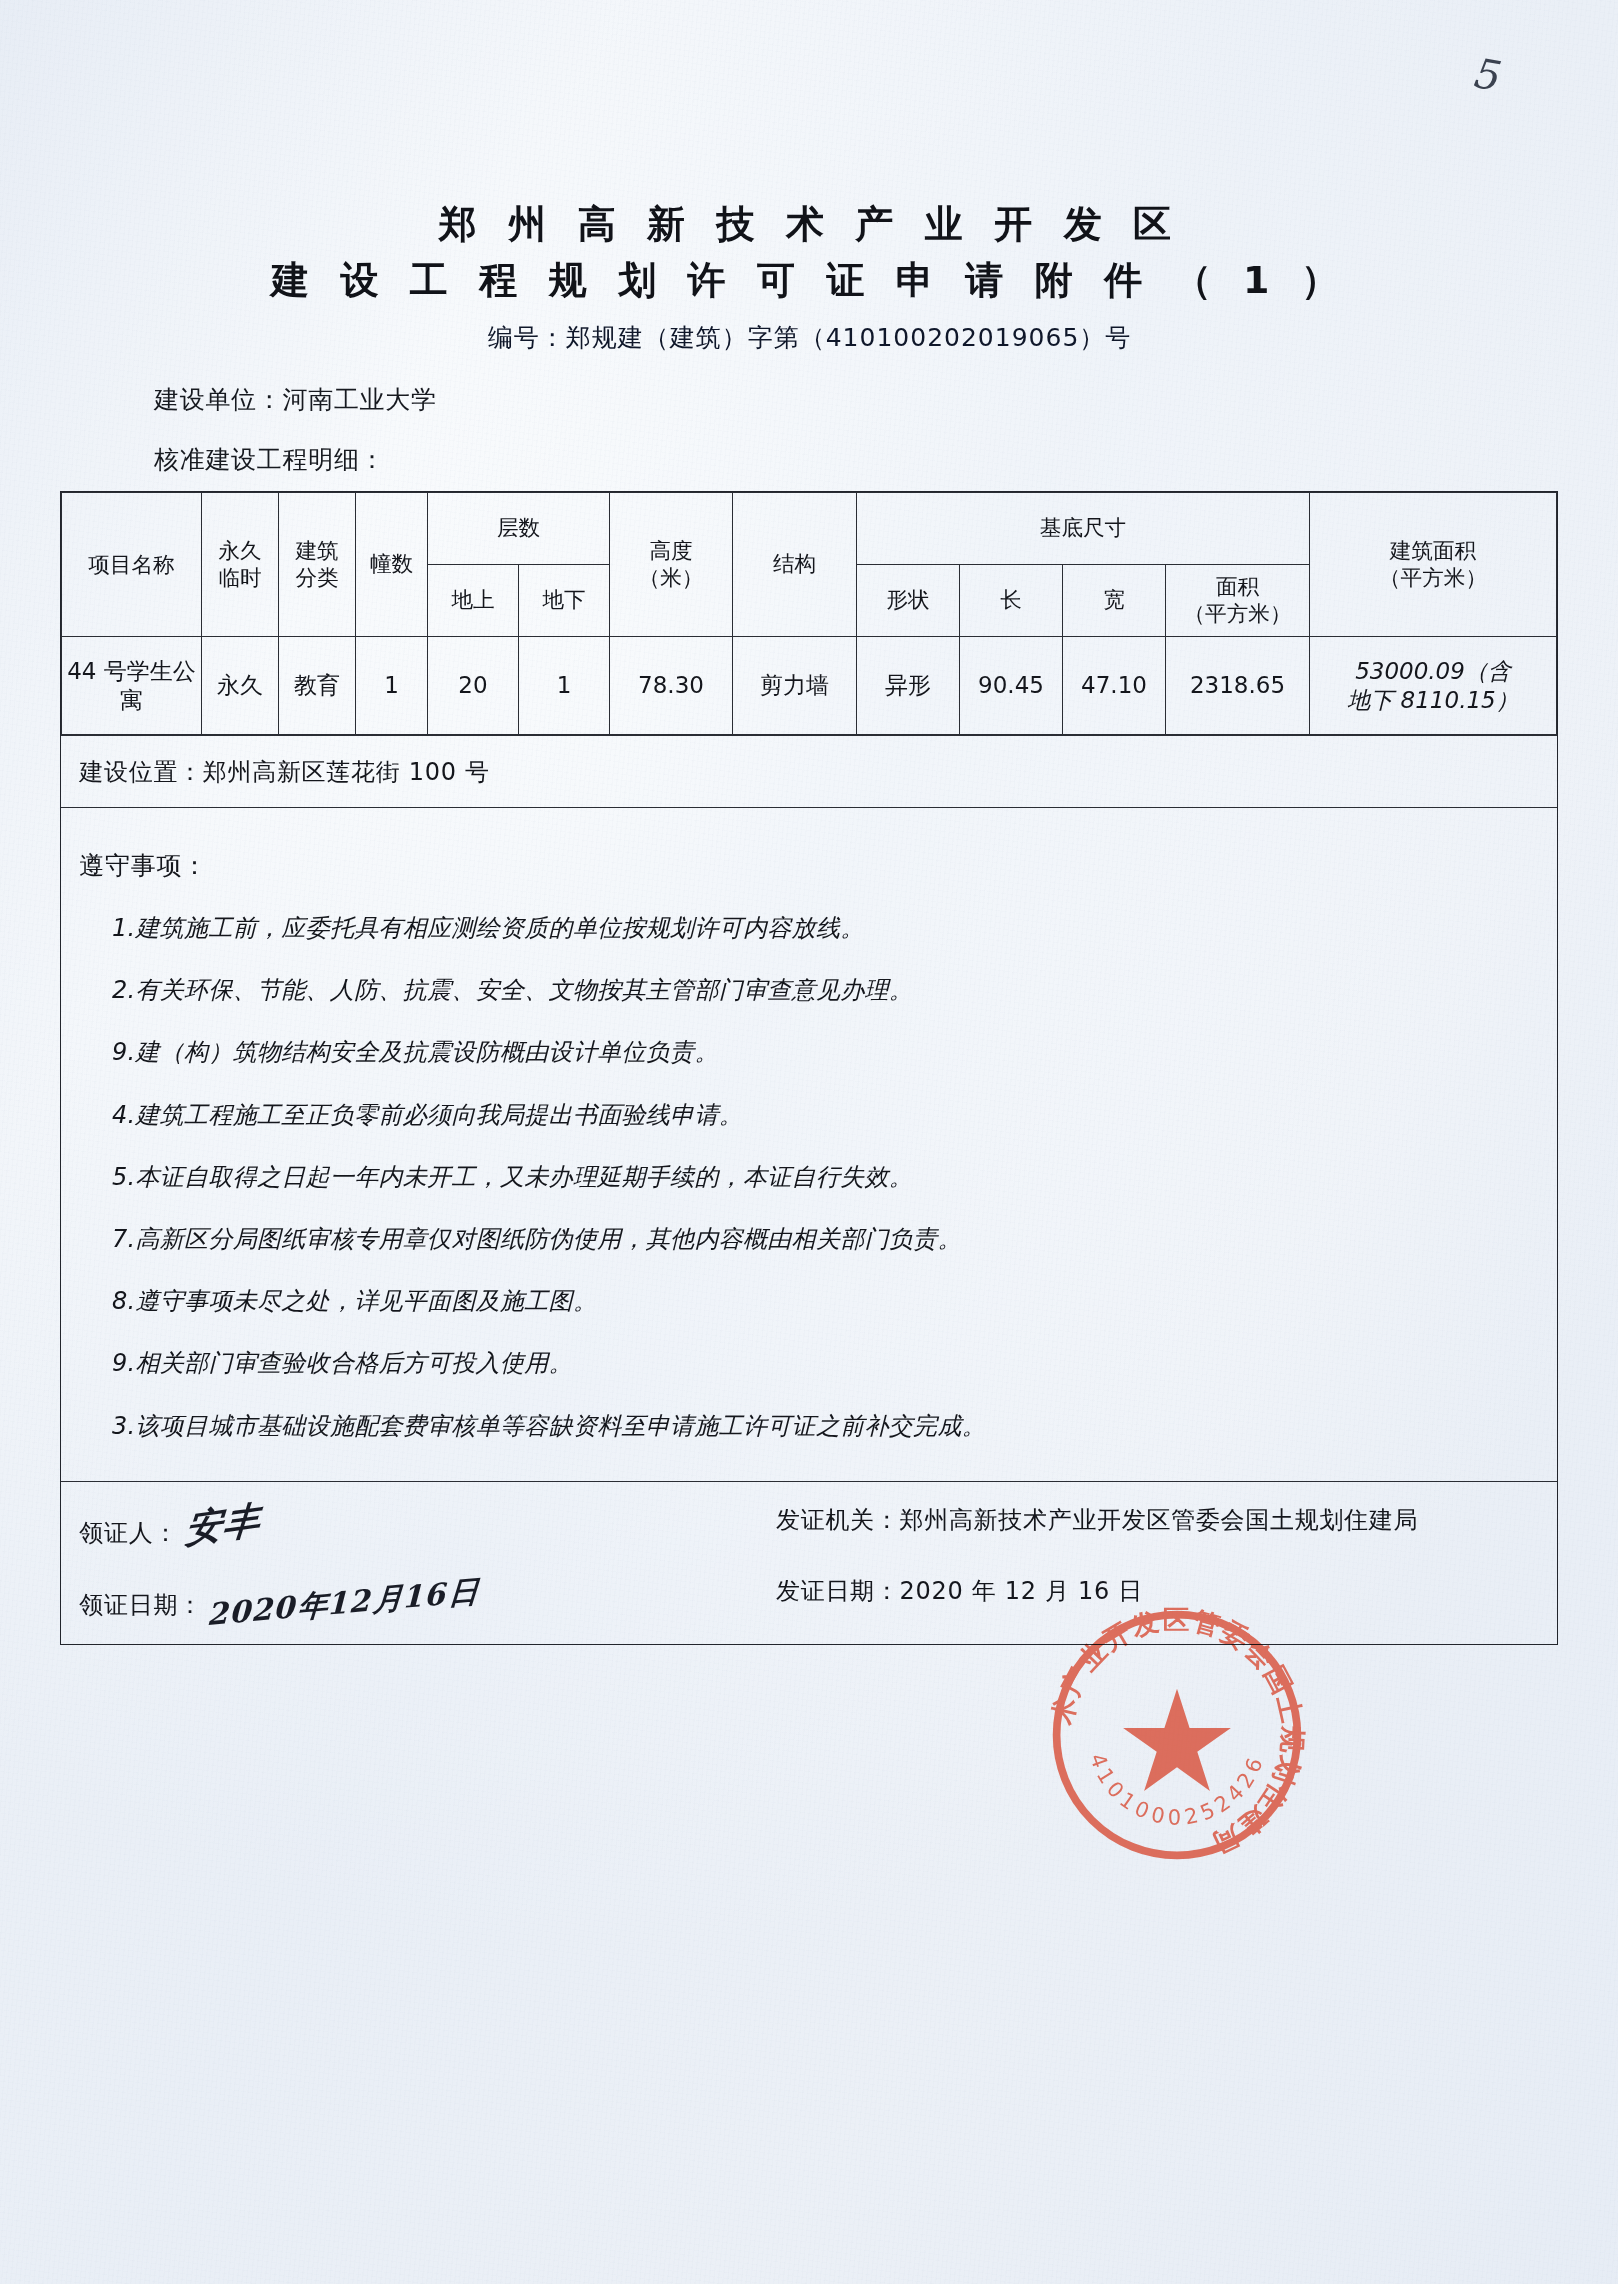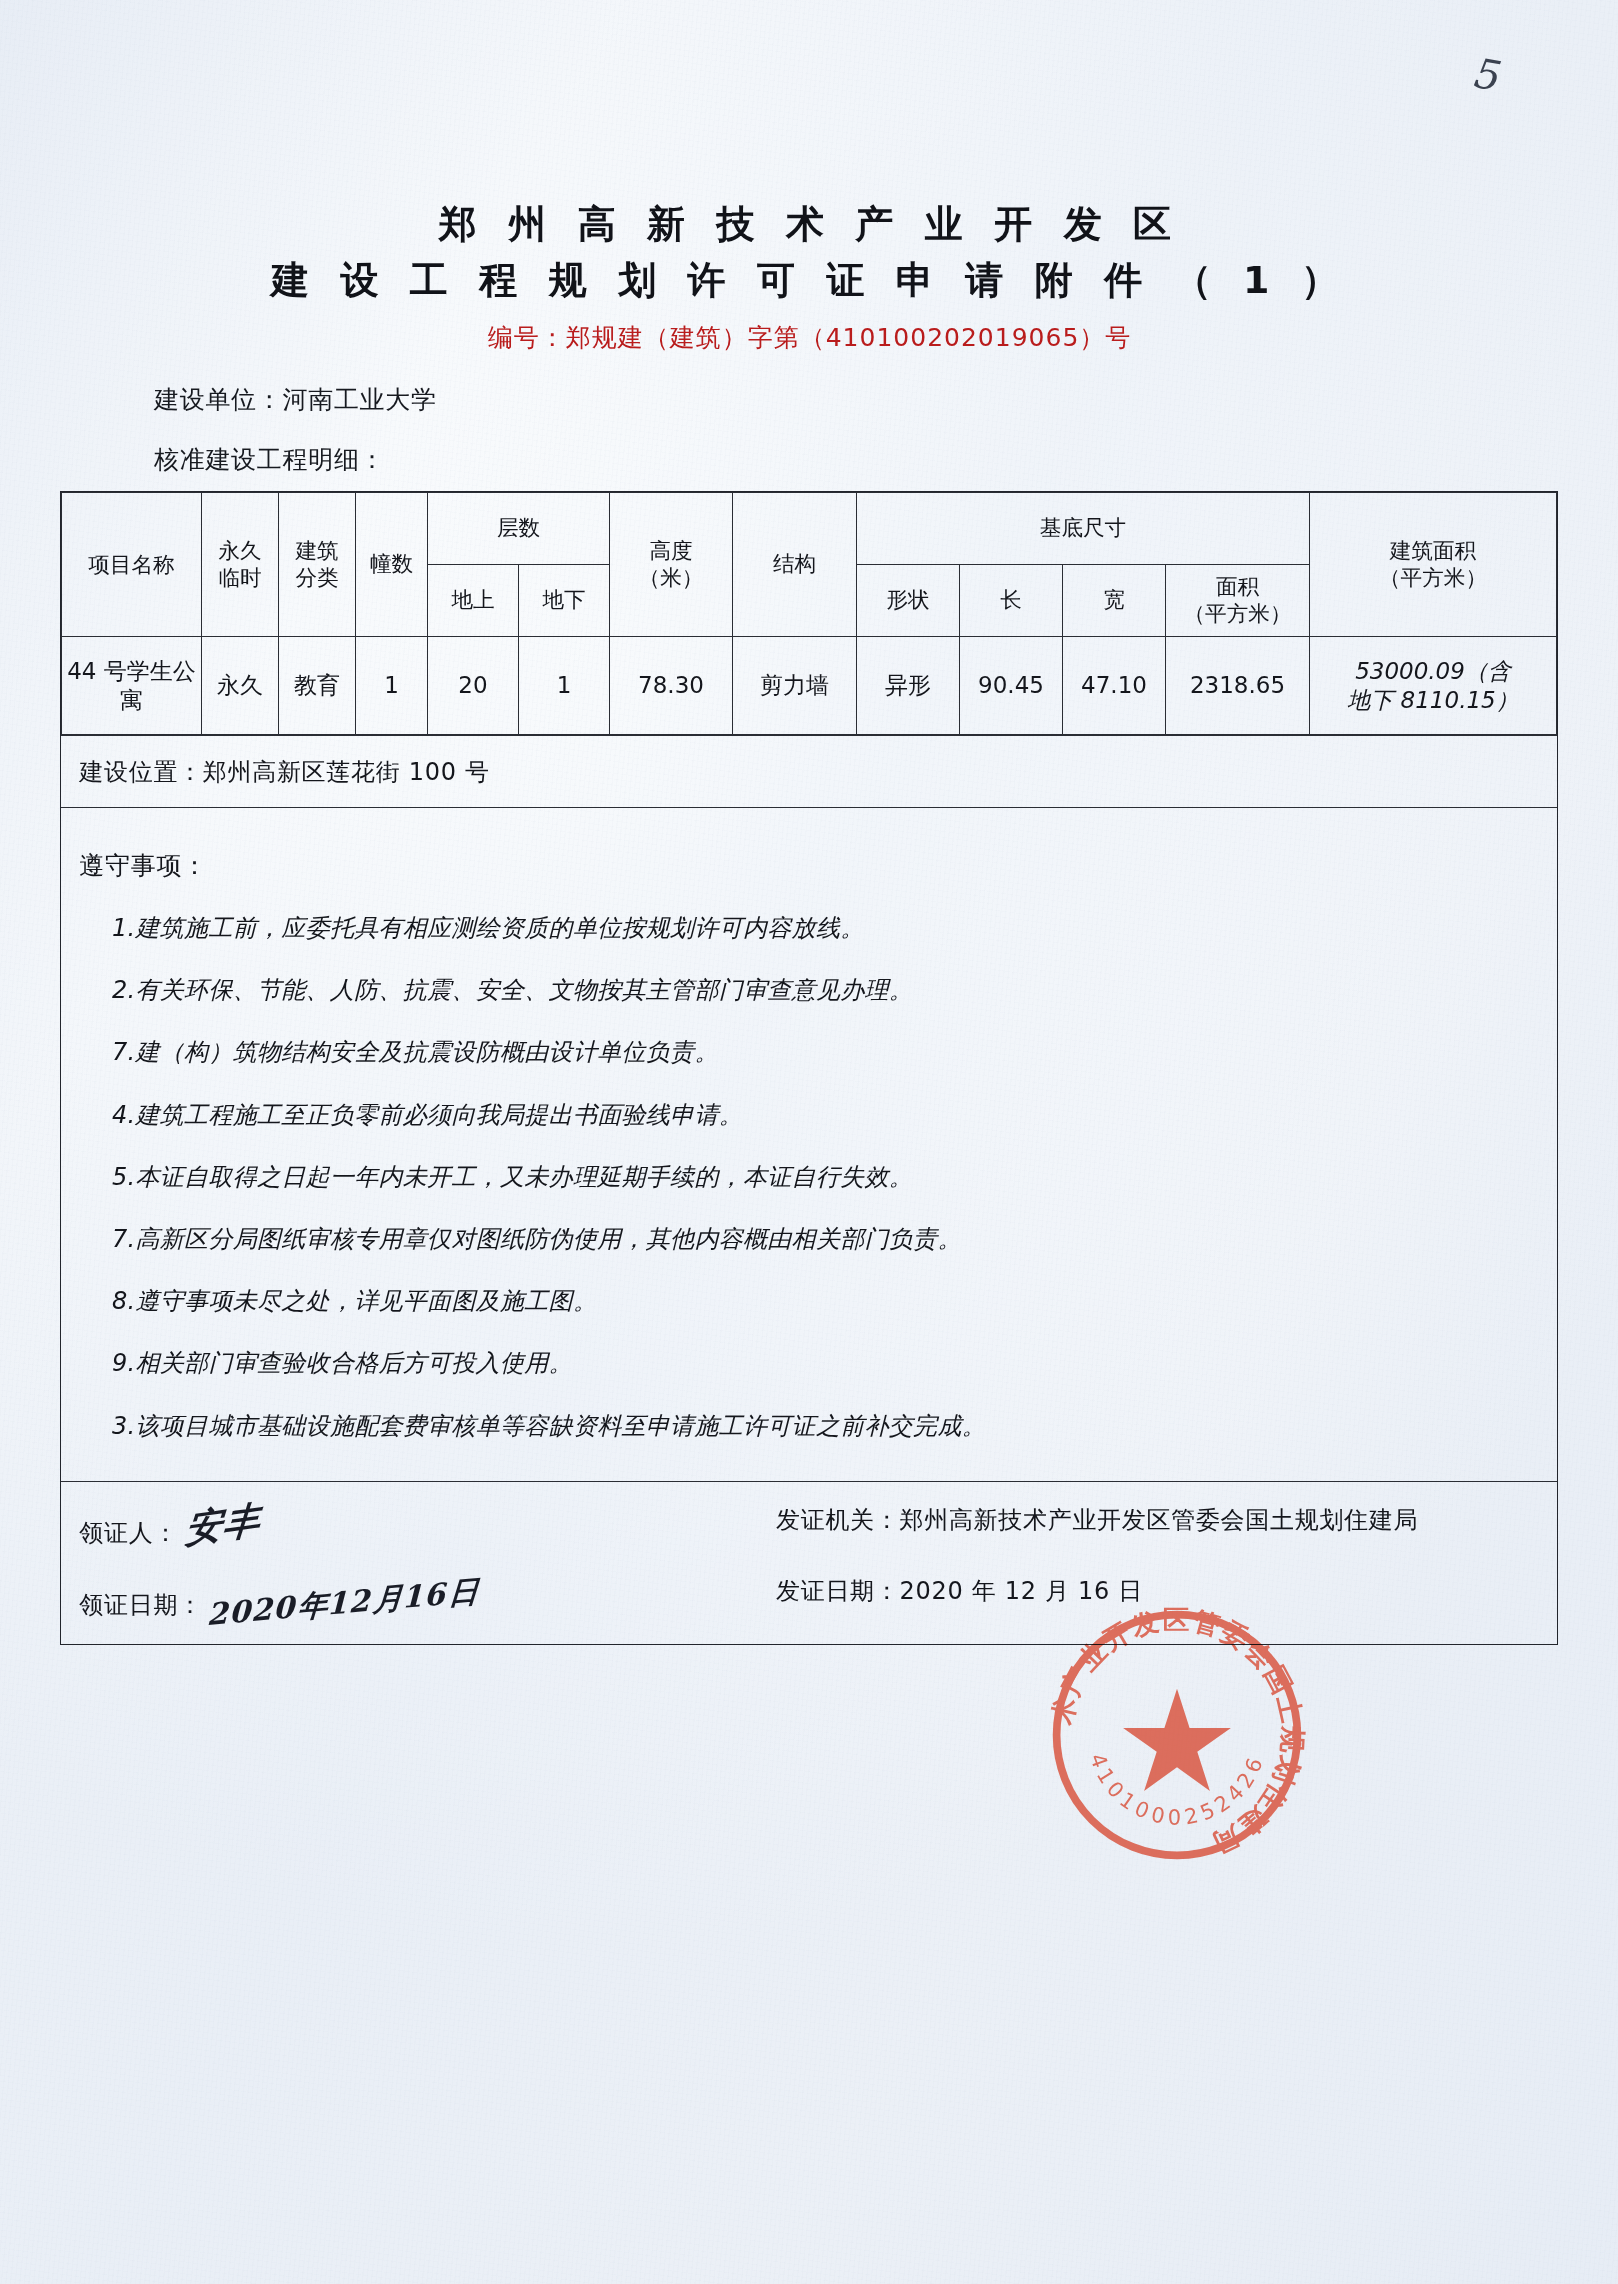--- a/index.html
+++ b/index.html
@@ -55,21 +55,21 @@
     color: #111319;
     white-space: pre;
   }
   #doc-number {
     position: absolute;
     left: 0; right: 0;
     top: 321px;
     text-align: center;
     font-size: 25px;
     letter-spacing: 1px;
-    color: #b91c1c;
+    color: #0f172a;
   }
 
   .field-line {
     position: absolute;
     font-size: 25px;
     letter-spacing: 0.7px;
     color: #171a20;
     white-space: nowrap;
   }
   #field-unit { left: 154px; top: 383px; }
@@ -308,21 +308,21 @@
       </tr>
     </tbody>
       </table>
 
     <div class="full-row" id="location-row">建设位置：郑州高新区莲花街 100 号</div>
 
     <div class="full-row" id="terms-row">
       <div id="terms-title">遵守事项：</div>
       <div class="term-item">1.建筑施工前，应委托具有相应测绘资质的单位按规划许可内容放线。</div>
       <div class="term-item">2.有关环保、节能、人防、抗震、安全、文物按其主管部门审查意见办理。</div>
-      <div class="term-item">7.建（构）筑物结构安全及抗震设防概由设计单位负责。</div>
+      <div class="term-item">9.建（构）筑物结构安全及抗震设防概由设计单位负责。</div>
       <div class="term-item">4.建筑工程施工至正负零前必须向我局提出书面验线申请。</div>
       <div class="term-item">5.本证自取得之日起一年内未开工，又未办理延期手续的，本证自行失效。</div>
       <div class="term-item">7.高新区分局图纸审核专用章仅对图纸防伪使用，其他内容概由相关部门负责。</div>
       <div class="term-item">8.遵守事项未尽之处，详见平面图及施工图。</div>
       <div class="term-item">9.相关部门审查验收合格后方可投入使用。</div>
       <div class="term-item">3.该项目城市基础设施配套费审核单等容缺资料至申请施工许可证之前补交完成。</div>
     </div>
 
     <div class="full-row" id="footer-row">
       <div class="foot-col" id="foot-left">

